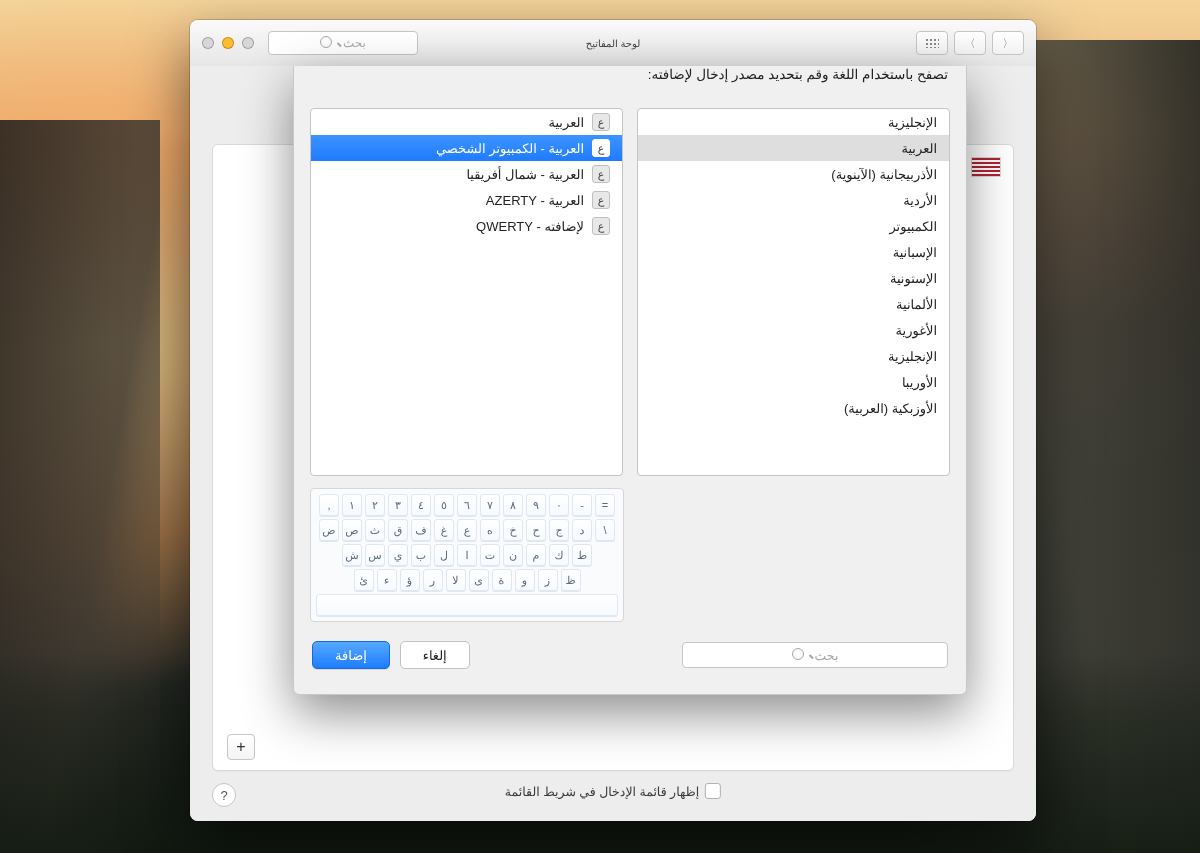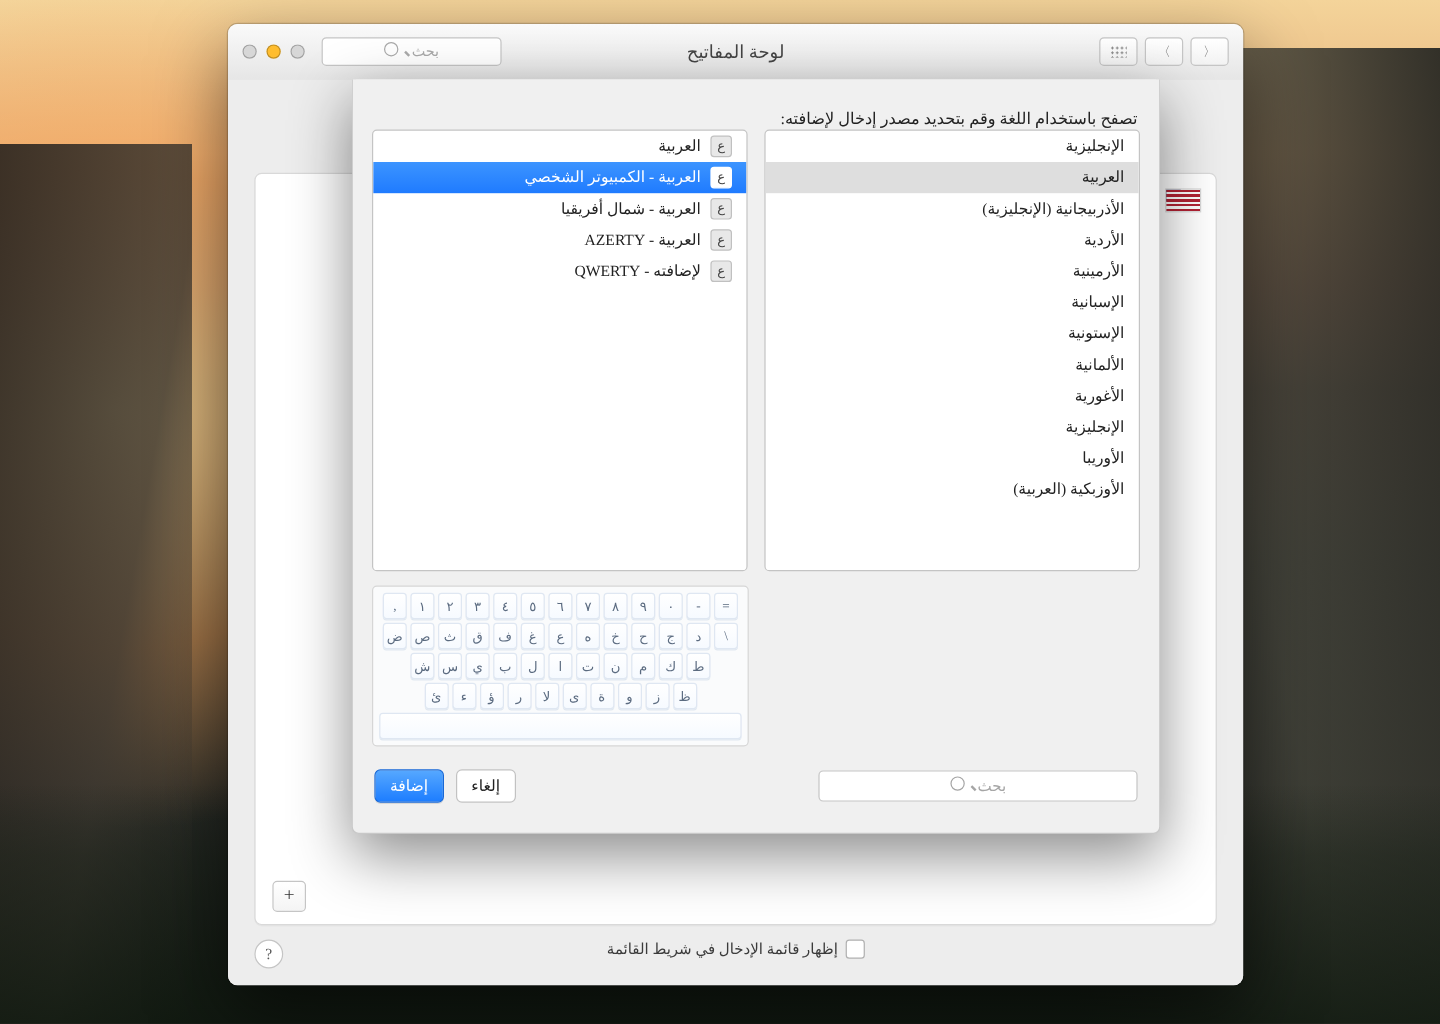--- a/index.html
+++ b/index.html
@@ -30,36 +30,35 @@
 
   
   .prefs-window {
     position: absolute;
     left: 190px; top: 20px;
     width: 846px; height: 801px;
     background: #ededed;
     border-radius: 8px;
     box-shadow: 0 25px 60px rgba(0,0,0,0.55), 0 0 0 1px rgba(0,0,0,0.18);
     overflow: hidden;
-    font-family: Liberation Serif, serif;
   }
   .toolbar {
     height: 46px;
     background: linear-gradient(#fafafa, #e6e6e6);
     border-bottom: 1px solid #c8c8c8;
     display: flex; align-items: center;
     padding: 0 12px;
     position: relative;
   }
   .traffic { display:flex; gap:8px; align-items:center; }
   .tl-dot { width:12px; height:12px; border-radius:50%; box-shadow: inset 0 0 0 1px rgba(0,0,0,0.25); }
   .tl-a { background:#d7d7d7; }
   .tl-b { background:#ffbd2e; }
   .tl-c { background:#d7d7d7; }
-  .title { position:absolute; left:50%; transform:translateX(-50%); font-size:15px; color:#444; }
+  .title { position:absolute; left:50%; transform:translateX(-50%); font-size:10px; color:#444; }
   .tb-search {
     margin-left:14px;
     height:22px; width:148px;
     border-radius:4px; border:1px solid #c5c5c5; background:#fff;
     display:flex; align-items:center; justify-content:center; gap:6px;
     color:#aaa; font-size:12px;
   }
   .nav-buttons { margin-left:auto; display:flex; gap:6px; align-items:center; }
   .nav-btn { width:30px; height:22px; border-radius:4px; border:1px solid #c5c5c5; background:linear-gradient(#fff,#f2f2f2); display:flex; align-items:center; justify-content:center; color:#777; font-size:11px; }
   .nav-grid::before {
@@ -120,21 +119,21 @@
     left:103px;
     width:672px;
     height:628px;
     background:#f0f0f0;
     border:1px solid #c8c8c8;
     border-top:none;
     border-radius:0 0 6px 6px;
     box-shadow: 0 18px 50px rgba(0,0,0,0.45);
   }
   .sheet-header {
-    padding: 24px 18px 8px;
+    padding: 0 18px 8px;
     direction: rtl; 
     font-size:13.5px; color:#222; font-weight:500;
   }
   .lists {
     position:absolute; top:42px; left:16px; right:16px; height:368px;
     display:flex; gap:14px; direction:rtl;
   }
   .list-box {
     flex:1;
     background:#fff;
@@ -194,21 +193,21 @@
 
   
   .sheet-footer {
     position:absolute; left:0; right:0; bottom:0;
     height:54px;
     display:flex; align-items:center;
     padding:0 18px 12px;
     gap:10px;
   }
   .btn {
-    height:26px; padding:0 12px;
+    height:26px; padding:0 22px;
     border-radius:5px; font-size:13px;
     display:flex; align-items:center; justify-content:center;
   }
   .btn-default { background:#fff; border:1px solid #c2c2c2; color:#222;text-align:center; }
   .btn-primary {
     background:linear-gradient(#56a8ff,#1d7dff);
     border:1px solid #1868d6; color:#fff;
     box-shadow: 0 1px 0 rgba(0,0,0,0.1);
   }
   .sheet-search {
@@ -271,23 +270,23 @@
 
   <div class="sheet">
     <div class="sheet-header">تصفح باستخدام اللغة وقم بتحديد مصدر إدخال لإضافته:</div>
 
     <div class="lists">
 
       <div class="list-box">
         <div class="list-inner" id="lang-list">
             <div class="list-item">الإنجليزية</div>
             <div class="list-item selected-lang">العربية</div>
-            <div class="list-item">الأذربيجانية (الإنجليزية)</div>
+            <div class="list-item">الأذربيجانية (الآينوية)</div>
             <div class="list-item">الأردية</div>
-            <div class="list-item">الأرمينية</div>
+            <div class="list-item">الكمبيوتر</div>
             <div class="list-item">الإسبانية</div>
             <div class="list-item">الإستونية</div>
             <div class="list-item">الألمانية</div>
             <div class="list-item">الأغورية</div>
             <div class="list-item">الإنجليزية</div>
             <div class="list-item">الأوريبا</div>
             <div class="list-item">الأوزبكية (العربية)</div>
           </div>
       </div>
 

